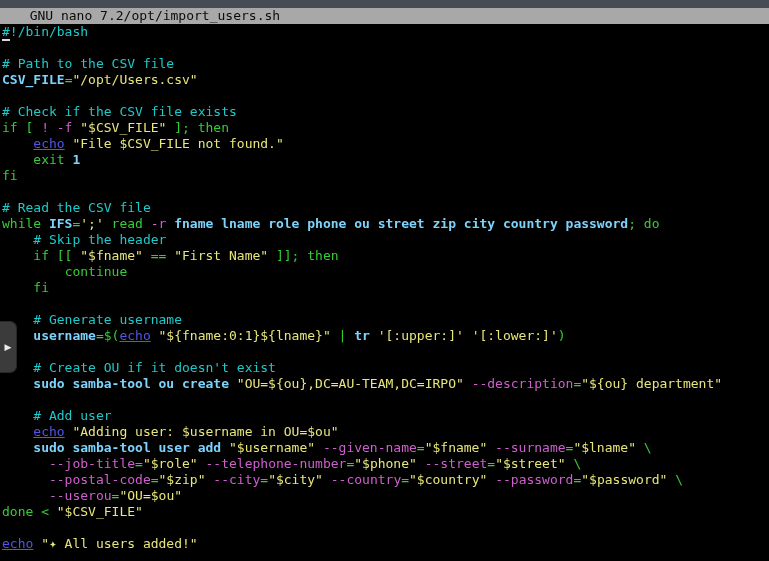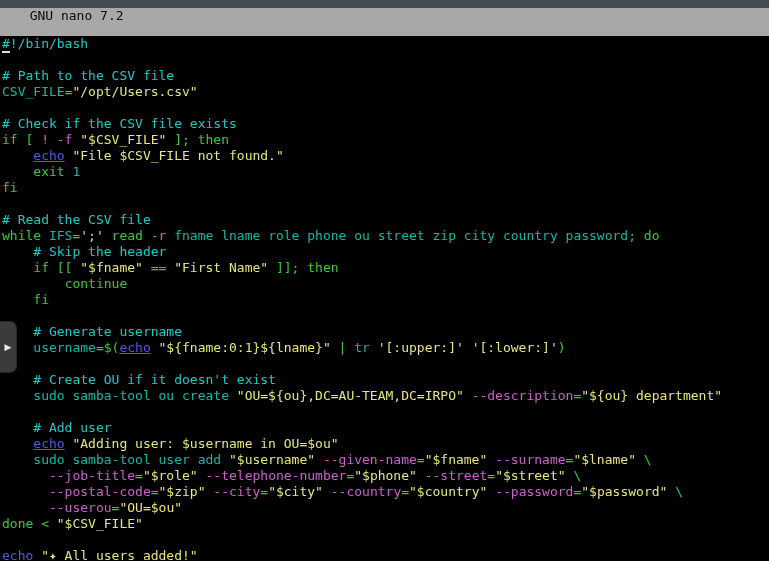--- a/index.html
+++ b/index.html
@@ -2,32 +2,32 @@
 <html><head>
 <meta charset="utf-8">
 <style>
   html,body{margin:0;padding:0;}
   body{
     width:769px;height:561px;background:#000;overflow:hidden;position:relative;
     font-family:"DejaVu Sans Mono", monospace;
   }
   .topstrip{height:8px;background:#474b55;}
   .titlebar{
-    height:28px;background:#a8a8a8;color:#0b0b0b;
+    height:16px;background:#a8a8a8;color:#0b0b0b;
     font:13px/16px "DejaVu Sans Mono", monospace;
     display:flex;justify-content:flex-start;
     padding:0 33px 0 14px;box-sizing:border-box;white-space:pre;
   }
   .code{
     margin:0;padding:0 0 0 2px;
     font:13px/16px "DejaVu Sans Mono", monospace;
     color:#d6d6d6;
   }
   .line{height:16px;white-space:pre;}
-  .tok-pl{color:#14b8a6;}
+  .tok-pl{color:#7dd3fc;font-weight:bold;}
   .tok-cm{color:#1ec9c9;}
   .tok-st{color:#e6e67a;}
   .tok-kw{color:#35cd35;}
   .tok-fl{color:#cf5fcf;}
   .tok-bl{color:#5454ea;text-decoration:underline;}
   .cur{border-bottom:2px solid #d8d8d8;}
   .side-tab{
     position:absolute;left:0;top:321px;width:17px;height:52px;
     background:#3b3b3b;border:1px solid #272727;border-left:none;
     border-radius:0 7px 7px 0;box-sizing:border-box;
@@ -36,19 +36,20 @@
   }
   .side-tab .arrow{color:#ececec;font-size:9px;line-height:1;font-family:"DejaVu Sans", sans-serif;}
 </style>
 </head>
 <body>
 
 <div class="topstrip"></div>
 
 <div class="titlebar">
   <span>  GNU nano 7.2</span>
+  <span>/opt/import_users.sh</span>
 </div>
 
 <pre class="code" id="code"><div class="line"><span class="tok-cm cur">#</span><span class="tok-cm">!/bin/bash</span></div><div class="line"></div><div class="line"><span class="tok-cm"># Path to the CSV file</span></div><div class="line"><span class="tok-pl">CSV_FILE</span><span class="tok-kw">=</span><span class="tok-st">"/opt/Users.csv"</span></div><div class="line"></div><div class="line"><span class="tok-cm"># Check if the CSV file exists</span></div><div class="line"><span class="tok-kw">if</span><span class="tok-pl"> </span><span class="tok-kw">[</span><span class="tok-pl"> </span><span class="tok-fl">!</span><span class="tok-pl"> </span><span class="tok-fl">-f</span><span class="tok-pl"> </span><span class="tok-st">"$CSV_FILE"</span><span class="tok-pl"> </span><span class="tok-kw">];</span><span class="tok-pl"> </span><span class="tok-kw">then</span></div><div class="line"><span class="tok-pl">    </span><span class="tok-bl">echo</span><span class="tok-pl"> </span><span class="tok-st">"File $CSV_FILE not found."</span></div><div class="line"><span class="tok-pl">    </span><span class="tok-kw">exit</span><span class="tok-pl"> 1</span></div><div class="line"><span class="tok-kw">fi</span></div><div class="line"></div><div class="line"><span class="tok-cm"># Read the CSV file</span></div><div class="line"><span class="tok-kw">while</span><span class="tok-pl"> IFS</span><span class="tok-kw">=</span><span class="tok-st">';'</span><span class="tok-pl"> </span><span class="tok-kw">read</span><span class="tok-pl"> </span><span class="tok-fl">-r</span><span class="tok-pl"> fname lname role phone ou street zip city country password</span><span class="tok-kw">;</span><span class="tok-pl"> </span><span class="tok-kw">do</span></div><div class="line"><span class="tok-pl">    </span><span class="tok-cm"># Skip the header</span></div><div class="line"><span class="tok-pl">    </span><span class="tok-kw">if</span><span class="tok-pl"> </span><span class="tok-kw">[[</span><span class="tok-pl"> </span><span class="tok-st">"$fname"</span><span class="tok-pl"> </span><span class="tok-kw">==</span><span class="tok-pl"> </span><span class="tok-st">"First Name"</span><span class="tok-pl"> </span><span class="tok-kw">]];</span><span class="tok-pl"> </span><span class="tok-kw">then</span></div><div class="line"><span class="tok-pl">        </span><span class="tok-kw">continue</span></div><div class="line"><span class="tok-pl">    </span><span class="tok-kw">fi</span></div><div class="line"></div><div class="line"><span class="tok-pl">    </span><span class="tok-cm"># Generate username</span></div><div class="line"><span class="tok-pl">    username</span><span class="tok-kw">=</span><span class="tok-kw">$(</span><span class="tok-bl">echo</span><span class="tok-pl"> </span><span class="tok-st">"${fname:0:1}${lname}"</span><span class="tok-pl"> </span><span class="tok-kw">|</span><span class="tok-pl"> tr </span><span class="tok-st">'[:upper:]'</span><span class="tok-pl"> </span><span class="tok-st">'[:lower:]'</span><span class="tok-kw">)</span></div><div class="line"></div><div class="line"><span class="tok-pl">    </span><span class="tok-cm"># Create OU if it doesn't exist</span></div><div class="line"><span class="tok-pl">    sudo samba-tool ou create </span><span class="tok-st">"OU=${ou},DC=AU-TEAM,DC=IRPO"</span><span class="tok-pl"> </span><span class="tok-fl">--description</span><span class="tok-kw">=</span><span class="tok-st">"${ou} department"</span></div><div class="line"></div><div class="line"><span class="tok-pl">    </span><span class="tok-cm"># Add user</span></div><div class="line"><span class="tok-pl">    </span><span class="tok-bl">echo</span><span class="tok-pl"> </span><span class="tok-st">"Adding user: $username in OU=$ou"</span></div><div class="line"><span class="tok-pl">    sudo samba-tool user add </span><span class="tok-st">"$username"</span><span class="tok-pl"> </span><span class="tok-fl">--given-name</span><span class="tok-kw">=</span><span class="tok-st">"$fname"</span><span class="tok-pl"> </span><span class="tok-fl">--surname</span><span class="tok-kw">=</span><span class="tok-st">"$lname"</span><span class="tok-pl"> </span><span class="tok-kw">\</span></div><div class="line"><span class="tok-pl">      </span><span class="tok-fl">--job-title</span><span class="tok-kw">=</span><span class="tok-st">"$role"</span><span class="tok-pl"> </span><span class="tok-fl">--telephone-number</span><span class="tok-kw">=</span><span class="tok-st">"$phone"</span><span class="tok-pl"> </span><span class="tok-fl">--street</span><span class="tok-kw">=</span><span class="tok-st">"$street"</span><span class="tok-pl"> </span><span class="tok-kw">\</span></div><div class="line"><span class="tok-pl">      </span><span class="tok-fl">--postal-code</span><span class="tok-kw">=</span><span class="tok-st">"$zip"</span><span class="tok-pl"> </span><span class="tok-fl">--city</span><span class="tok-kw">=</span><span class="tok-st">"$city"</span><span class="tok-pl"> </span><span class="tok-fl">--country</span><span class="tok-kw">=</span><span class="tok-st">"$country"</span><span class="tok-pl"> </span><span class="tok-fl">--password</span><span class="tok-kw">=</span><span class="tok-st">"$password"</span><span class="tok-pl"> </span><span class="tok-kw">\</span></div><div class="line"><span class="tok-pl">      </span><span class="tok-fl">--userou</span><span class="tok-kw">=</span><span class="tok-st">"OU=$ou"</span></div><div class="line"><span class="tok-kw">done</span><span class="tok-pl"> </span><span class="tok-kw">&lt;</span><span class="tok-pl"> </span><span class="tok-st">"$CSV_FILE"</span></div><div class="line"></div><div class="line"><span class="tok-bl">echo</span><span class="tok-pl"> </span><span class="tok-st">"✦ All users added!"</span></div></pre>
 
 <div class="side-tab">
   <span class="arrow">▶</span>
 </div>
 
 </body></html>

